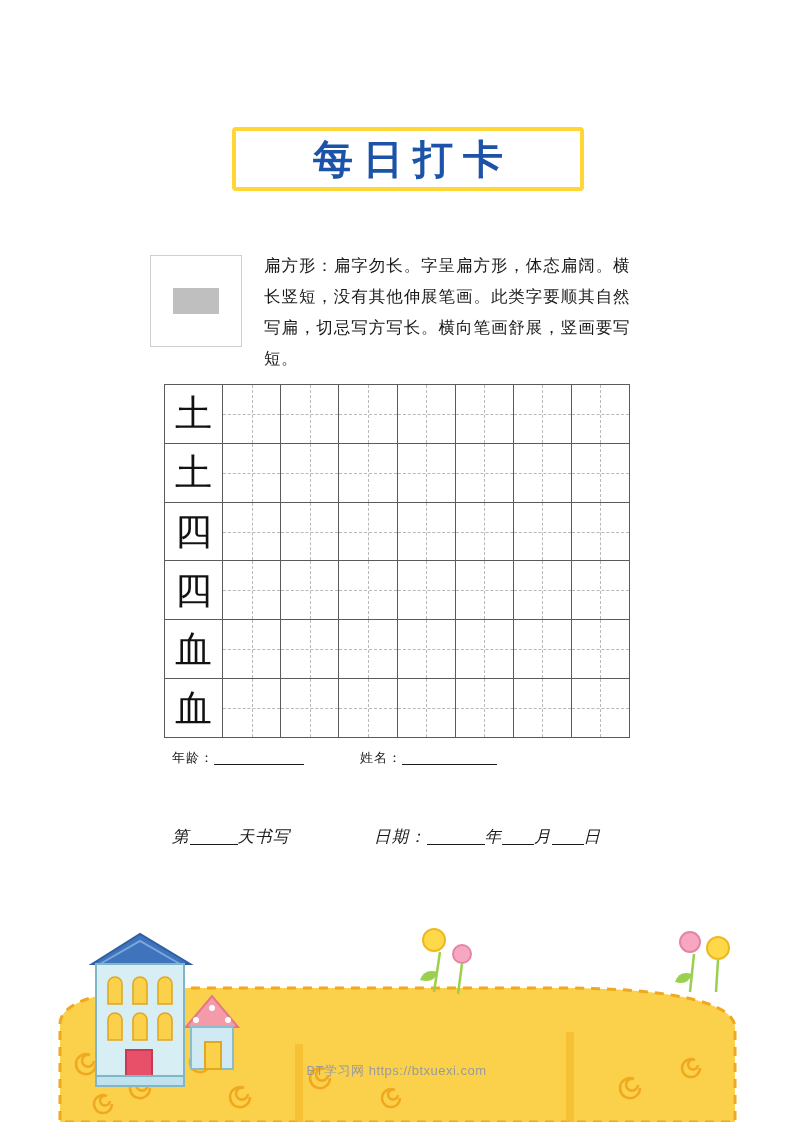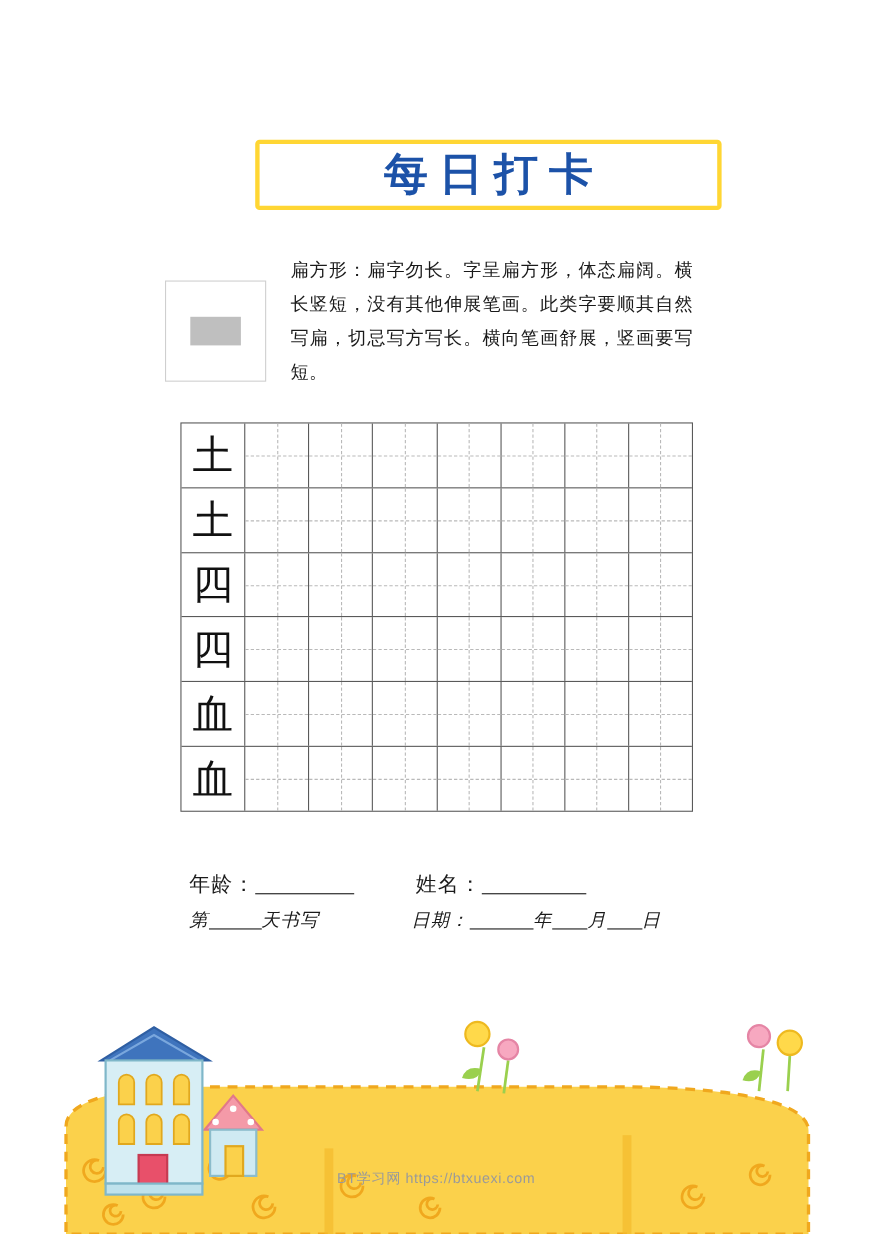--- a/index.html
+++ b/index.html
@@ -14,21 +14,21 @@
     overflow: hidden;
     font-family: "Liberation Serif", serif;
     color: #1a1a1a;
   }
 
   
   .title-wrap {
     position: absolute;
     left: 232px;
     top: 127px;
-    width: 424px;
+    width: 352px;
     height: 64px;
     border: 4px solid #ffd633;
     border-radius: 4px;
     box-sizing: border-box;
     display: flex;
     align-items: center;
     justify-content: center;
     background: #ffffff;
   }
   .title-text {
@@ -58,21 +58,21 @@
   .sample-inner {
     width: 46px;
     height: 26px;
     background: #bfbfbf;
   }
 
   
   .desc {
     position: absolute;
     left: 264px;
-    top: 230px;
+    top: 250px;
     width: 366px;
     font-size: 16.5px;
     line-height: 31px;
     text-align: justify;
     color: #1a1a1a;
     letter-spacing: 0.4px;
   }
 
   
   .grid {
@@ -128,22 +128,22 @@
     line-height: 1;
     color: #111;
     position: relative;
     z-index: 2;
   }
 
   
   .form-line-1 {
     position: absolute;
     left: 172px;
-    top: 791px;
-    font-size: 19px;
+    top: 749px;
+    font-size: 13px;
     letter-spacing: 1px;
     white-space: nowrap;
   }
   .form-line-2 {
     position: absolute;
     left: 172px;
     top: 826px;
     font-size: 16.5px;
     letter-spacing: 1px;
     white-space: nowrap;

